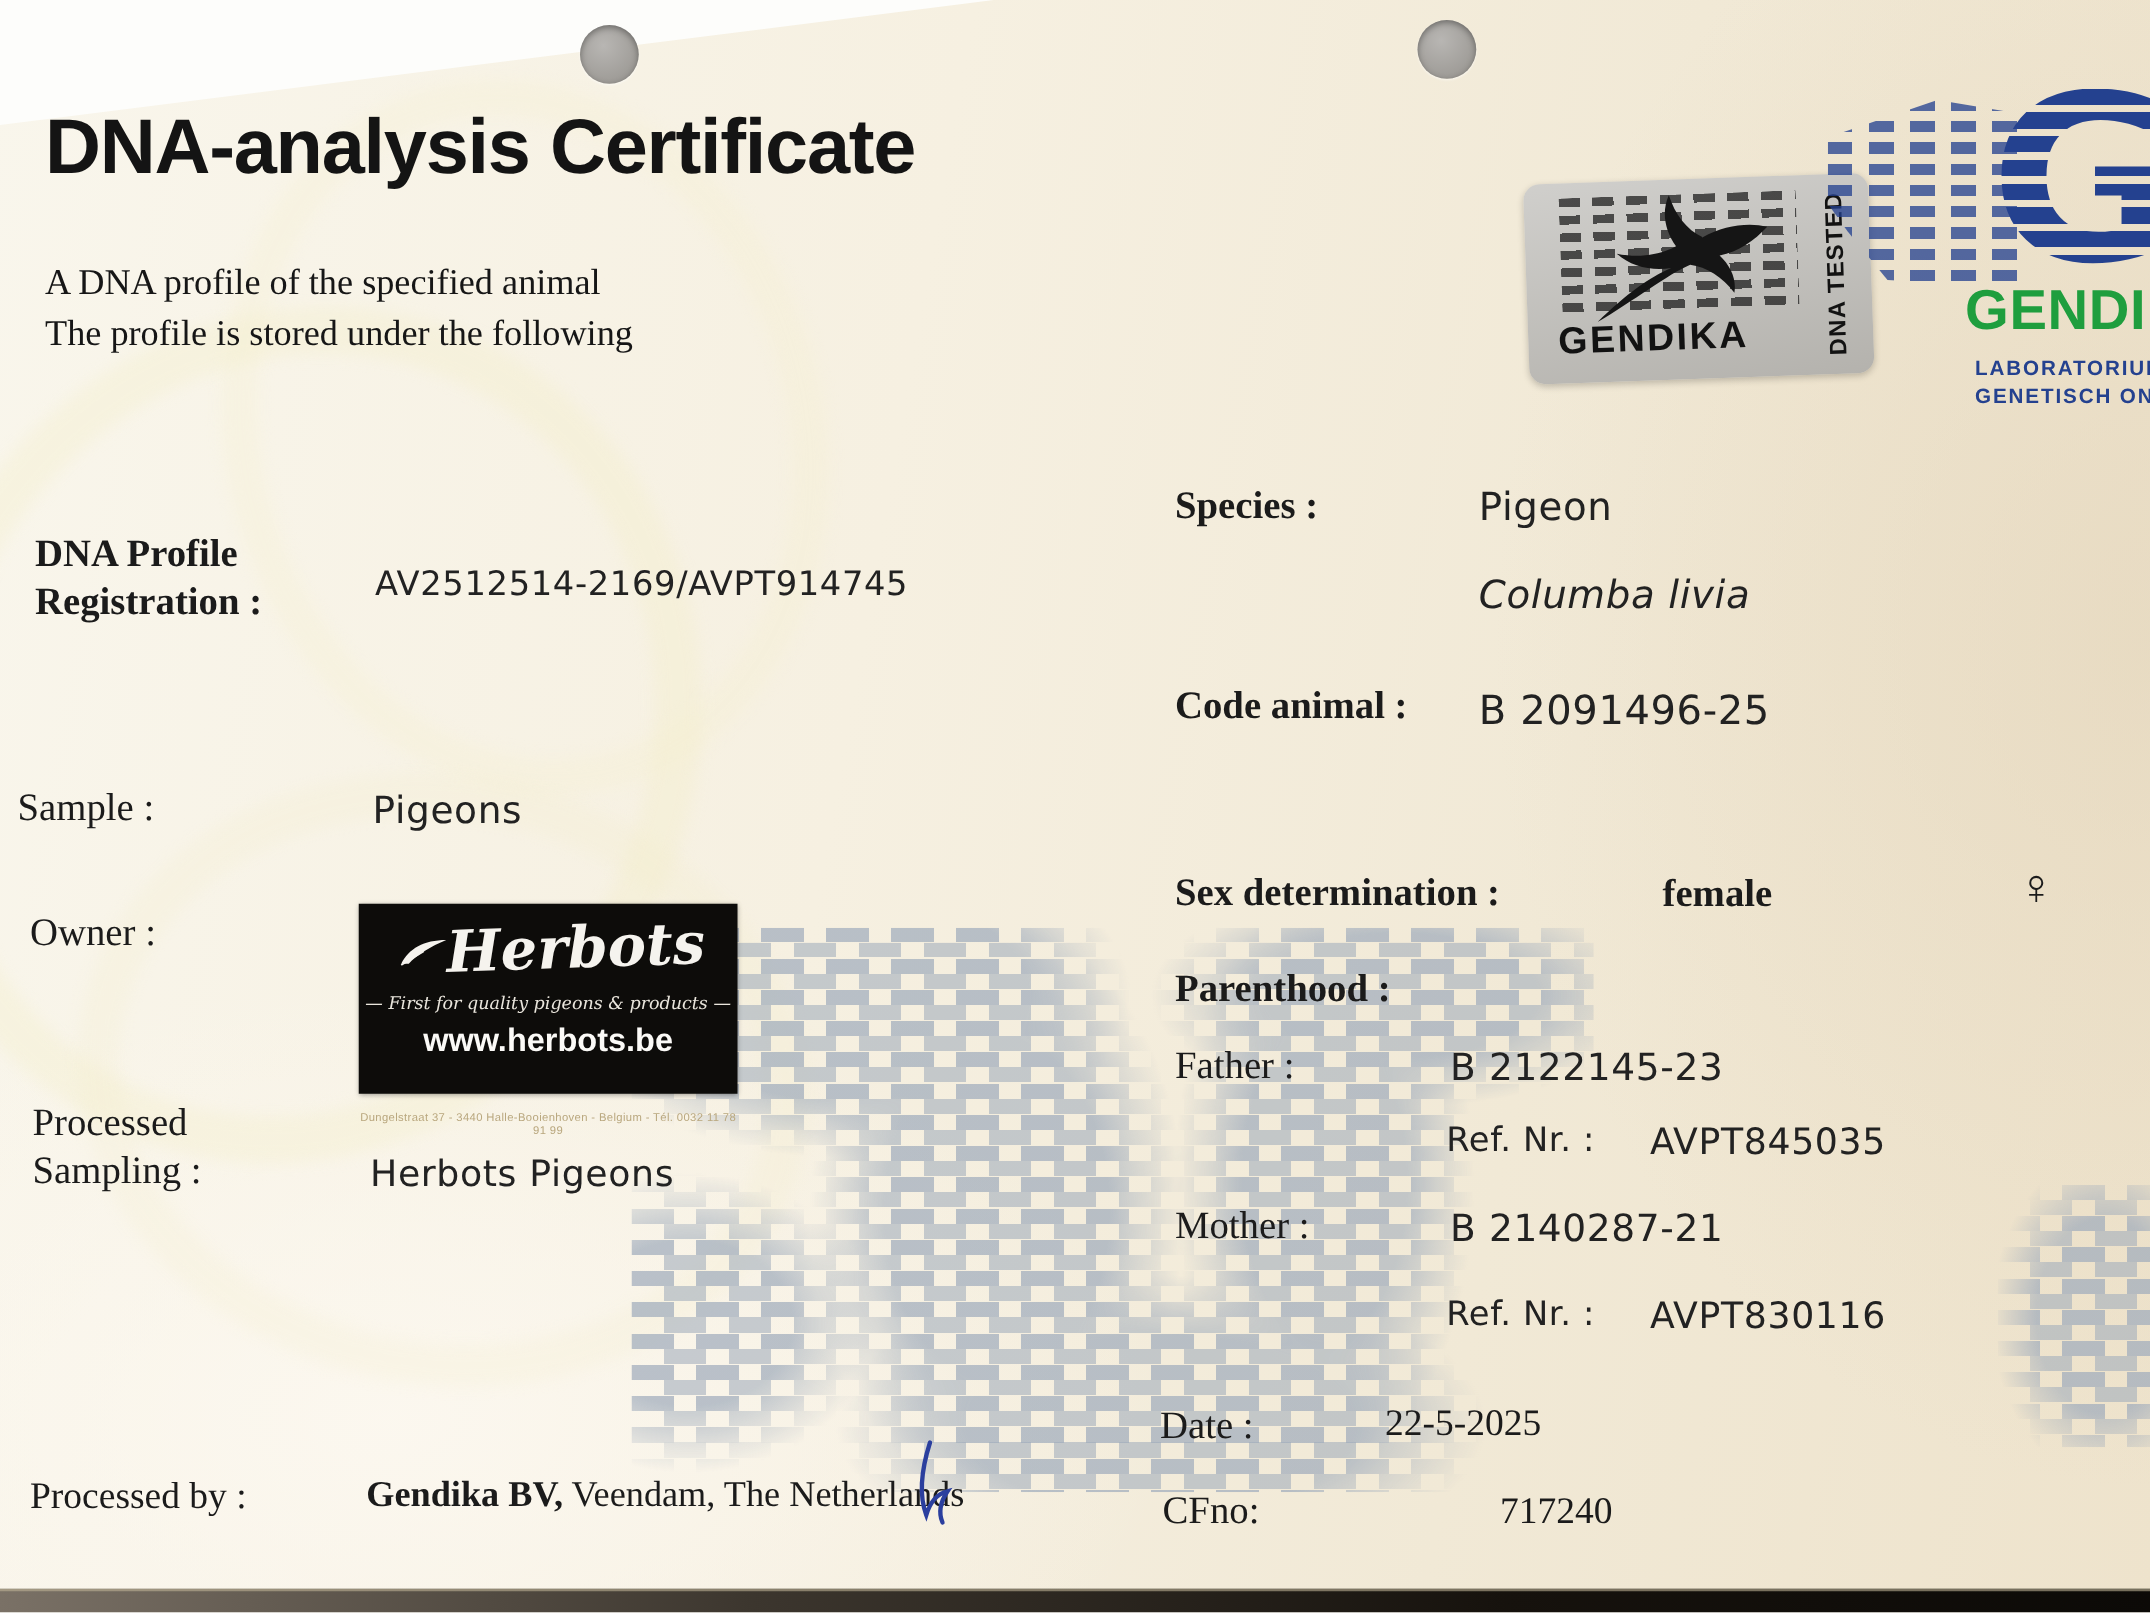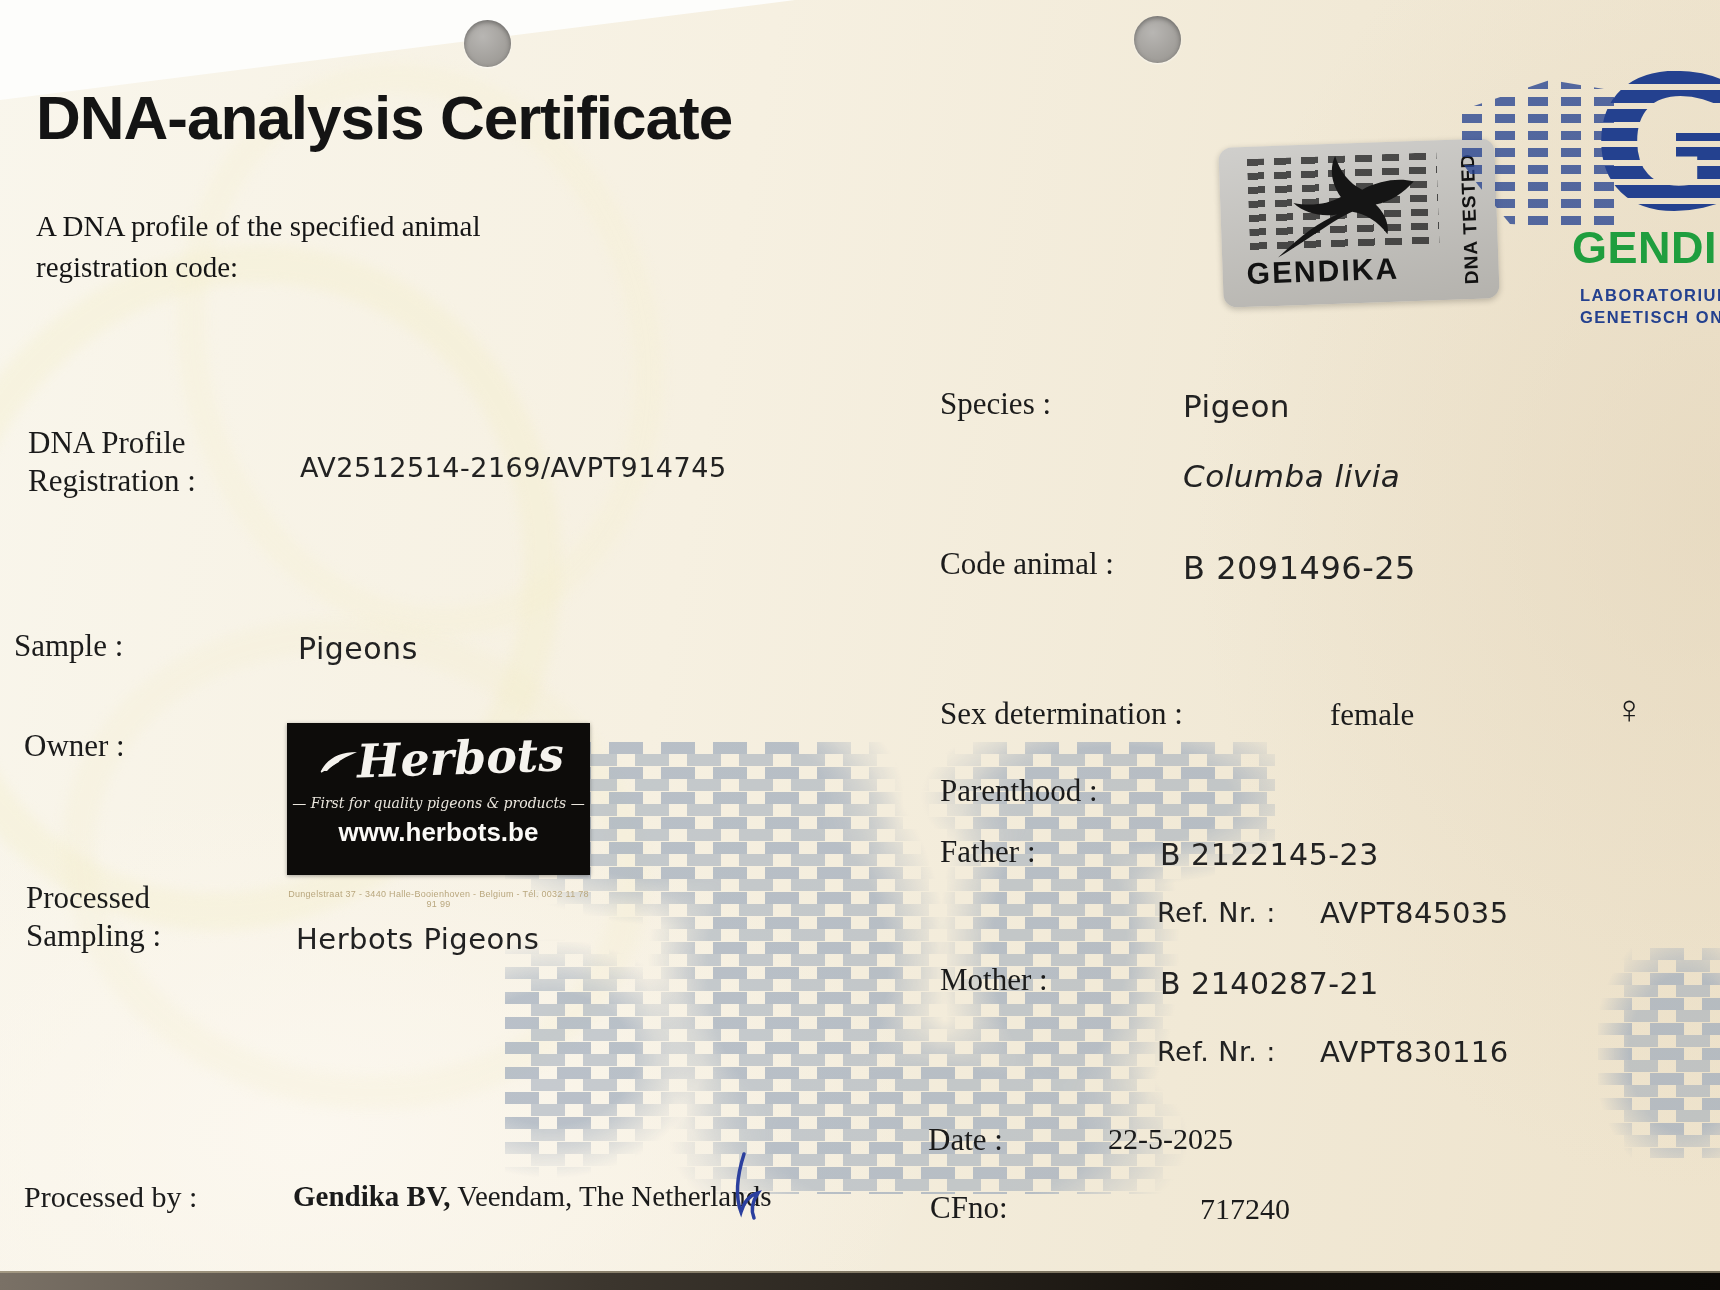--- a/index.html
+++ b/index.html
@@ -7,21 +7,21 @@
        font-family:"Liberation Serif",serif;color:#1b1b1b;}
   #paper{position:absolute;inset:0;
     background:
       radial-gradient(ellipse 900px 500px at 18% 88%, rgba(252,248,240,.9), transparent 70%),
       radial-gradient(ellipse 700px 900px at 100% 40%, rgba(226,211,184,.55), transparent 75%),
       linear-gradient(100deg,#f9f6ec 0%,#f6f0e1 40%,#f1e9d6 70%,#eee3cc 100%);}
   .abs{position:absolute;}
   
   .title{font-family:"Liberation Sans",sans-serif;font-weight:bold;font-size:62px;letter-spacing:-1px;color:#141414;}
   .para{font-size:29px;line-height:41px;color:#161616;}
-  .lb{font-weight:normal;font-size:31px;}     
+  .lb{font-weight:bold;font-size:31px;}     
   .ls{font-size:31px;}                      
   .hand{font-family:"DejaVu Sans",sans-serif;font-size:30px;letter-spacing:.5px;color:#222;}
   .hand-sm{font-family:"DejaVu Sans",sans-serif;font-size:27px;letter-spacing:.5px;color:#222;}
   
   .corner-white{left:0;top:0;width:800px;height:105px;background:#fdfdfb;
     clip-path:polygon(0 0,795px 0,0 100px);}
   .hole{width:47px;height:47px;border-radius:50%;
     background:radial-gradient(circle at 40% 35%,#b8b6b3,#94918c);
     box-shadow:inset 0 2px 5px rgba(0,0,0,.35),0 1px 2px rgba(255,255,255,.6);}
   .bottom-strip{left:0;right:0;bottom:0;height:17px;border-top:2px solid rgba(190,178,150,.6);
@@ -113,21 +113,21 @@
 
   <div class="abs corner-white"></div>
   <div class="abs hole" style="left:464px;top:20px;"></div>
   <div class="abs hole" style="left:1134px;top:16px;"></div>
   <div class="abs bottom-strip"></div>
 
   <div class="abs title" style="left:36px;top:82px;">DNA-analysis Certificate</div>
 
   <div class="abs para" style="left:36px;top:182px;width:640px;margin-top:24px;">
     <div>A DNA profile of the specified animal</div>
-    <div>registration code:</div>
+    <div>The profile is stored under the following</div>
   </div>
 
   <div class="abs lb" style="left:28px;top:425px;">DNA Profile</div>
   <div class="abs lb" style="left:28px;top:463px;">Registration :</div>
   <div class="abs hand-sm" style="left:300px;top:452px;">AV2512514-2169/AVPT914745</div>
 
   <div class="abs ls" style="left:14px;top:628px;">Sample :</div>
   <div class="abs hand" style="left:298px;top:631px;">Pigeons</div>
 
   <div class="abs ls" style="left:24px;top:728px;">Owner :</div>

